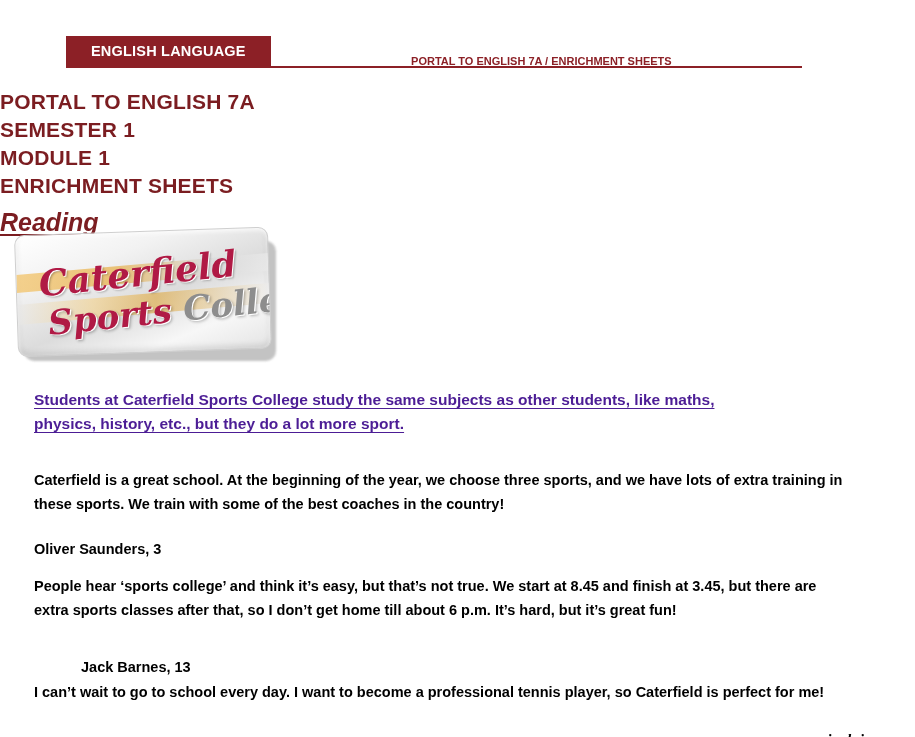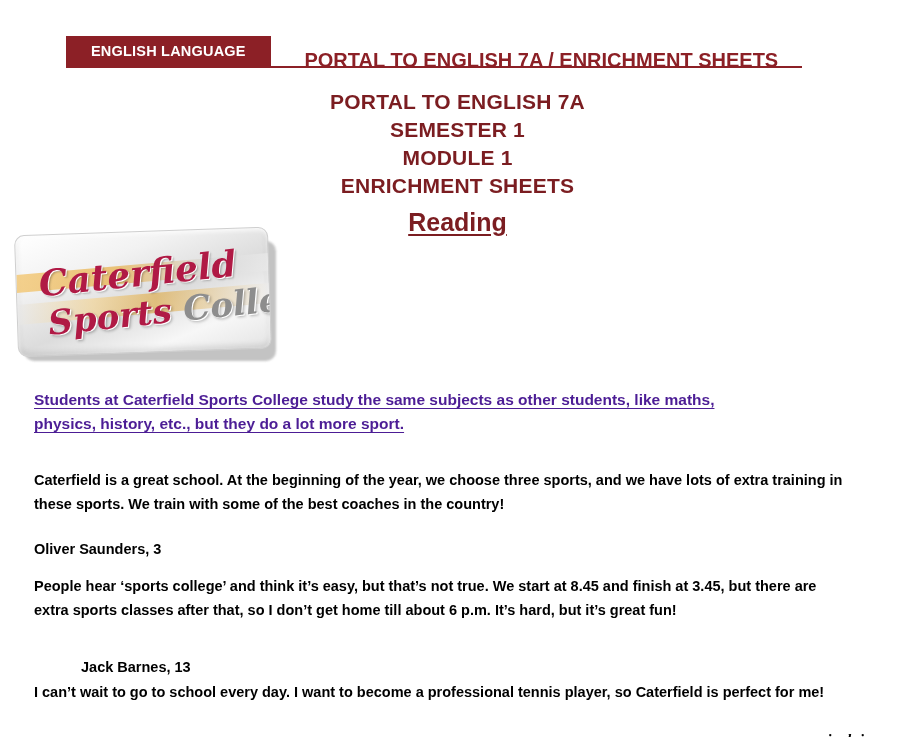--- a/index.html
+++ b/index.html
@@ -37,51 +37,52 @@
     align-items: center;
     justify-content: center;
     padding: 0 25px;
     min-width: 186px;
     box-sizing: border-box;
   }
   .header-title {
     flex: 1;
     color: #8c2026;
     font-weight: bold;
-    font-size: 20px;
+    font-size: 11px;
     display: flex;
     align-items: center;
     justify-content: center;
     padding-left: 10px;
     padding-bottom: 4px;
     margin-top: 23px;
   }
 
   
   .title-block {
     position: absolute;
     left: 0;
     top: 88px;
     width: 915px;
-    text-align: center;
+    text-align: left;
     color: #7b1d21;
   }
   .title-line {
     font-weight: bold;
     font-size: 21px;
     line-height: 28px;
     letter-spacing: 0.2px;
   }
   .title-reading {
     margin-top: 8px;
     font-weight: bold;
     font-size: 25px;
     text-decoration: underline;
     text-underline-offset: 3px;
     color: #7b1d21;
+    font-style: italic;
   }
 
   
   .logo-wrap {
     position: absolute;
     left: 14px;
     top: 229px;
     width: 265px;
     height: 138px;
   }

